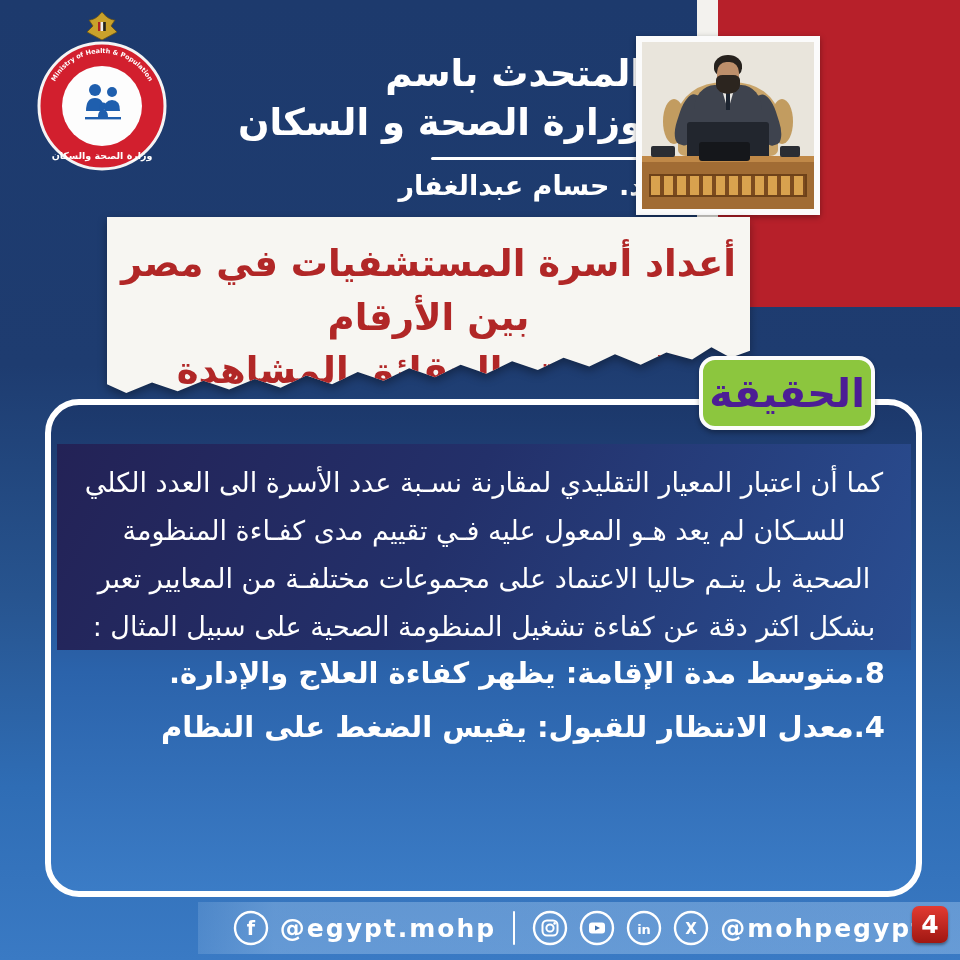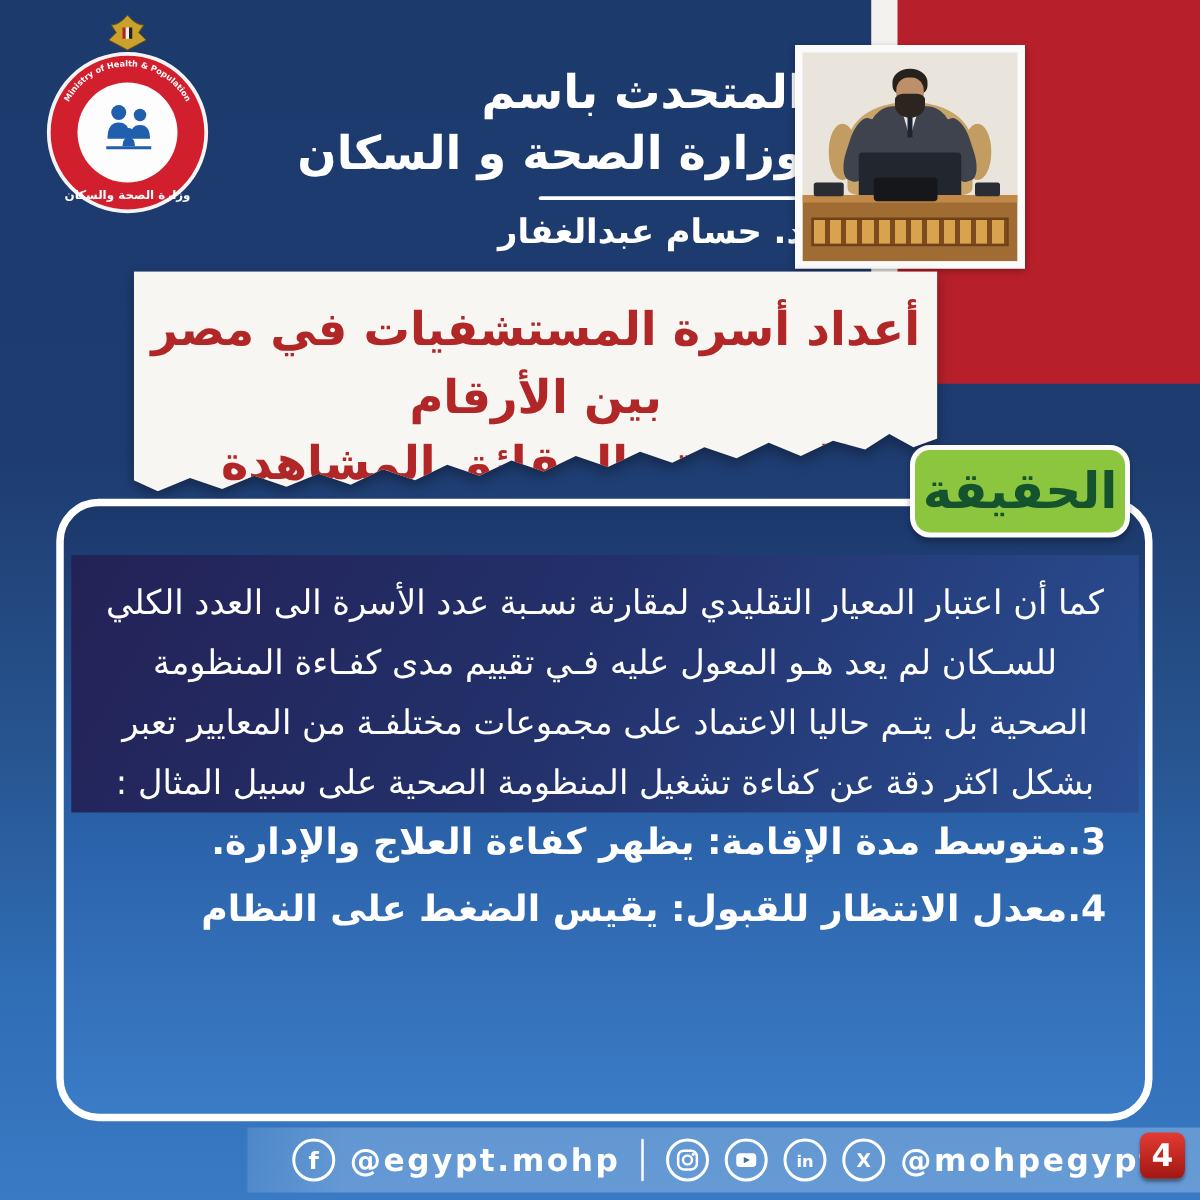--- a/index.html
+++ b/index.html
@@ -43,22 +43,22 @@
   
   .banner-wrap{position:absolute;left:107px;top:217px;width:643px;height:176px;
     filter:drop-shadow(0 4px 5px rgba(0,0,0,.35));}
   .banner{width:100%;height:100%;background:#f7f6f2;
     clip-path:polygon(0 0,100% 0,100% 76%,97% 80%,94% 74%,91% 81%,87% 77%,83% 84%,79% 78%,75% 85%,71% 80%,67% 87%,63% 82%,59% 89%,55% 84%,51% 91%,47% 86%,43% 93%,39% 88%,35% 95%,31% 90%,27% 97%,23% 92%,19% 98%,15% 93%,11% 99%,7% 94%,3% 100%,0 95%);}
   .banner-text{padding-top:20px;text-align:center;direction:rtl;font-weight:bold;font-size:37px;
     line-height:1.45;color:#b12727;}
   
   .fact-badge{position:absolute;left:699px;top:356px;width:176px;height:74px;background:#8cc63e;
     border:4px solid #fcfcfc;border-radius:16px;box-sizing:border-box;display:flex;align-items:center;
-    justify-content:center;color:#14532d;font-size:40px;font-weight:bold;z-index:6;
-    box-shadow:0 3px 5px rgba(0,0,0,.3);margin-left:29px;}
+    justify-content:center;color:#4c1d95;font-size:40px;font-weight:bold;z-index:6;
+    box-shadow:0 3px 5px rgba(0,0,0,.3);}
   
   .main-box{position:absolute;left:45px;top:399px;width:877px;height:498px;border:6px solid #fff;
     border-radius:34px;box-sizing:border-box;z-index:4;
     background:linear-gradient(180deg,#1c386b 0%,#1e3d72 9%,#2b63ab 55%,#3b7cc6 100%);}
   .panel{position:absolute;left:57px;top:444px;width:854px;height:206px;z-index:5;
     background:linear-gradient(120deg,#232256 0%,#23306a 45%,#2a4f93 100%);}
   .panel-paragraph{padding:15px 26px 0;direction:rtl;text-align:center;color:#fff;font-weight:normal;
     font-size:27px;line-height:1.78;}
   .list-block{position:absolute;left:80px;top:657px;width:805px;direction:rtl;text-align:right;
     color:#fff;font-weight:bold;font-size:29px;z-index:5;}
@@ -146,21 +146,21 @@
 
   <div class="main-box"></div>
 
   <div class="fact-badge">الحقيقة</div>
 
   <div class="panel">
     <div class="panel-paragraph">كما أن اعتبار المعيار التقليدي لمقارنة نسـبة عدد الأسرة الى العدد الكلي للسـكان لم يعد هـو المعول عليه فـي تقييم مدى كفـاءة المنظومة الصحية بل يتـم حاليا الاعتماد على مجموعات مختلفـة من المعايير تعبر بشكل اكثر دقة عن كفاءة تشغيل المنظومة الصحية على سبيل المثال :</div>
   </div>
 
   <div class="list-block">
-    <div class="list-item">3.متوسط مدة الإقامة: يظهر كفاءة العلاج والإدارة.</div>
+    <div class="list-item">8.متوسط مدة الإقامة: يظهر كفاءة العلاج والإدارة.</div>
     <div class="list-item">4.معدل الانتظار للقبول: يقيس الضغط على النظام</div>
   </div>
 
   <div class="footer-band">
     <span class="icon">
       <svg viewBox="0 0 36 36" width="36" height="36">
         <circle cx="18" cy="18" r="16" fill="none" stroke="#fff" stroke-width="2.4"></circle>
         <text x="18" y="25" font-size="19" font-weight="bold" fill="#fff" text-anchor="middle">f</text>
       </svg>
     </span>

